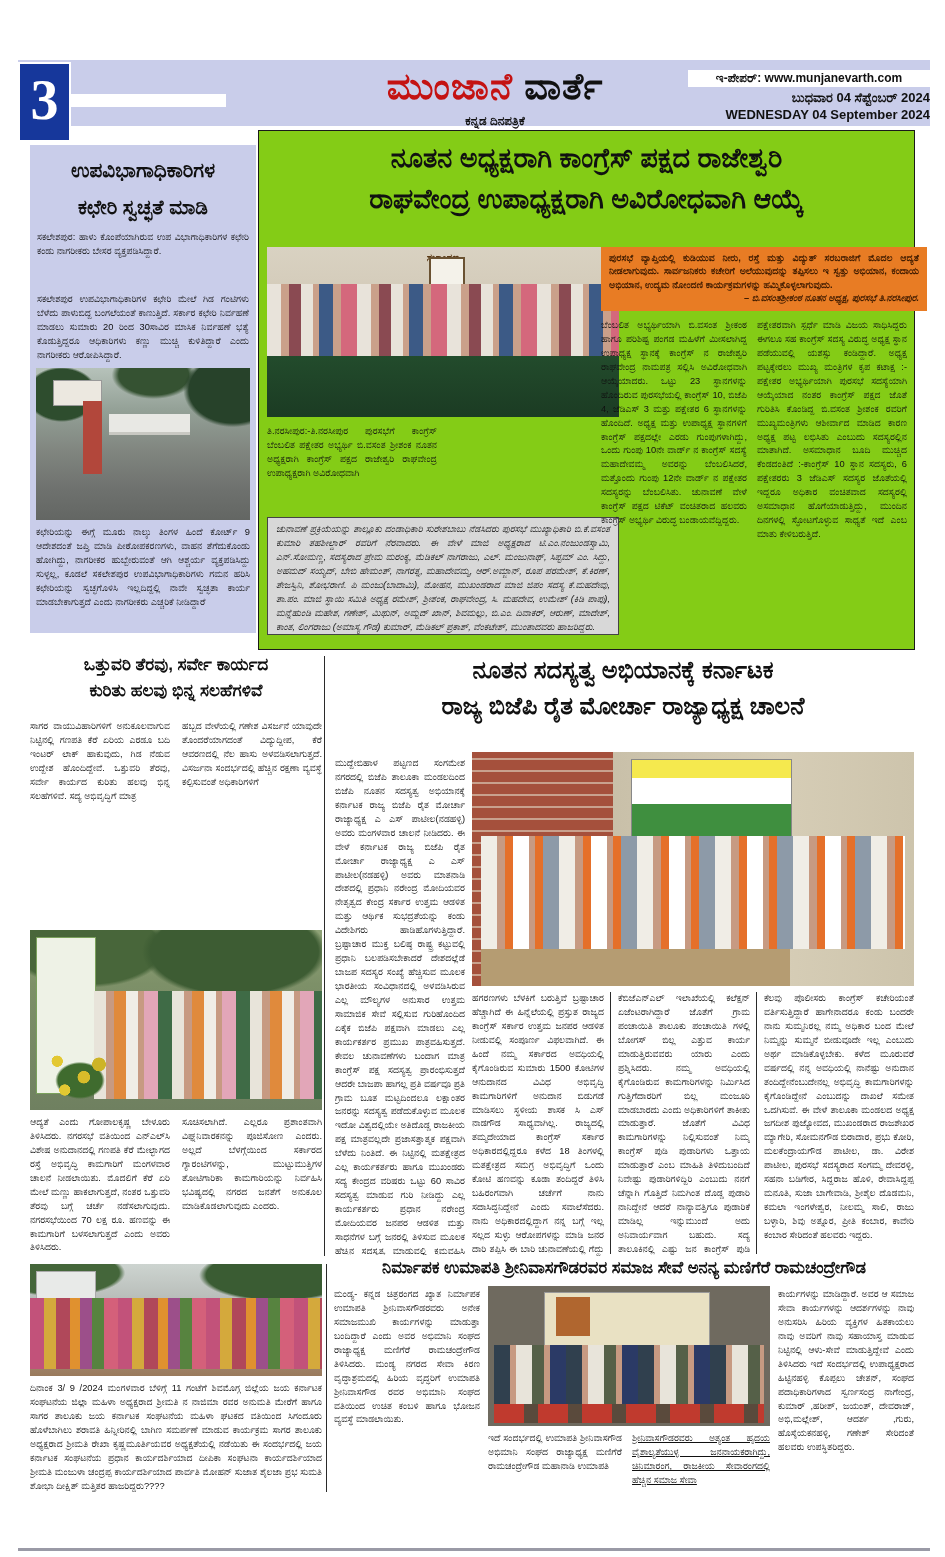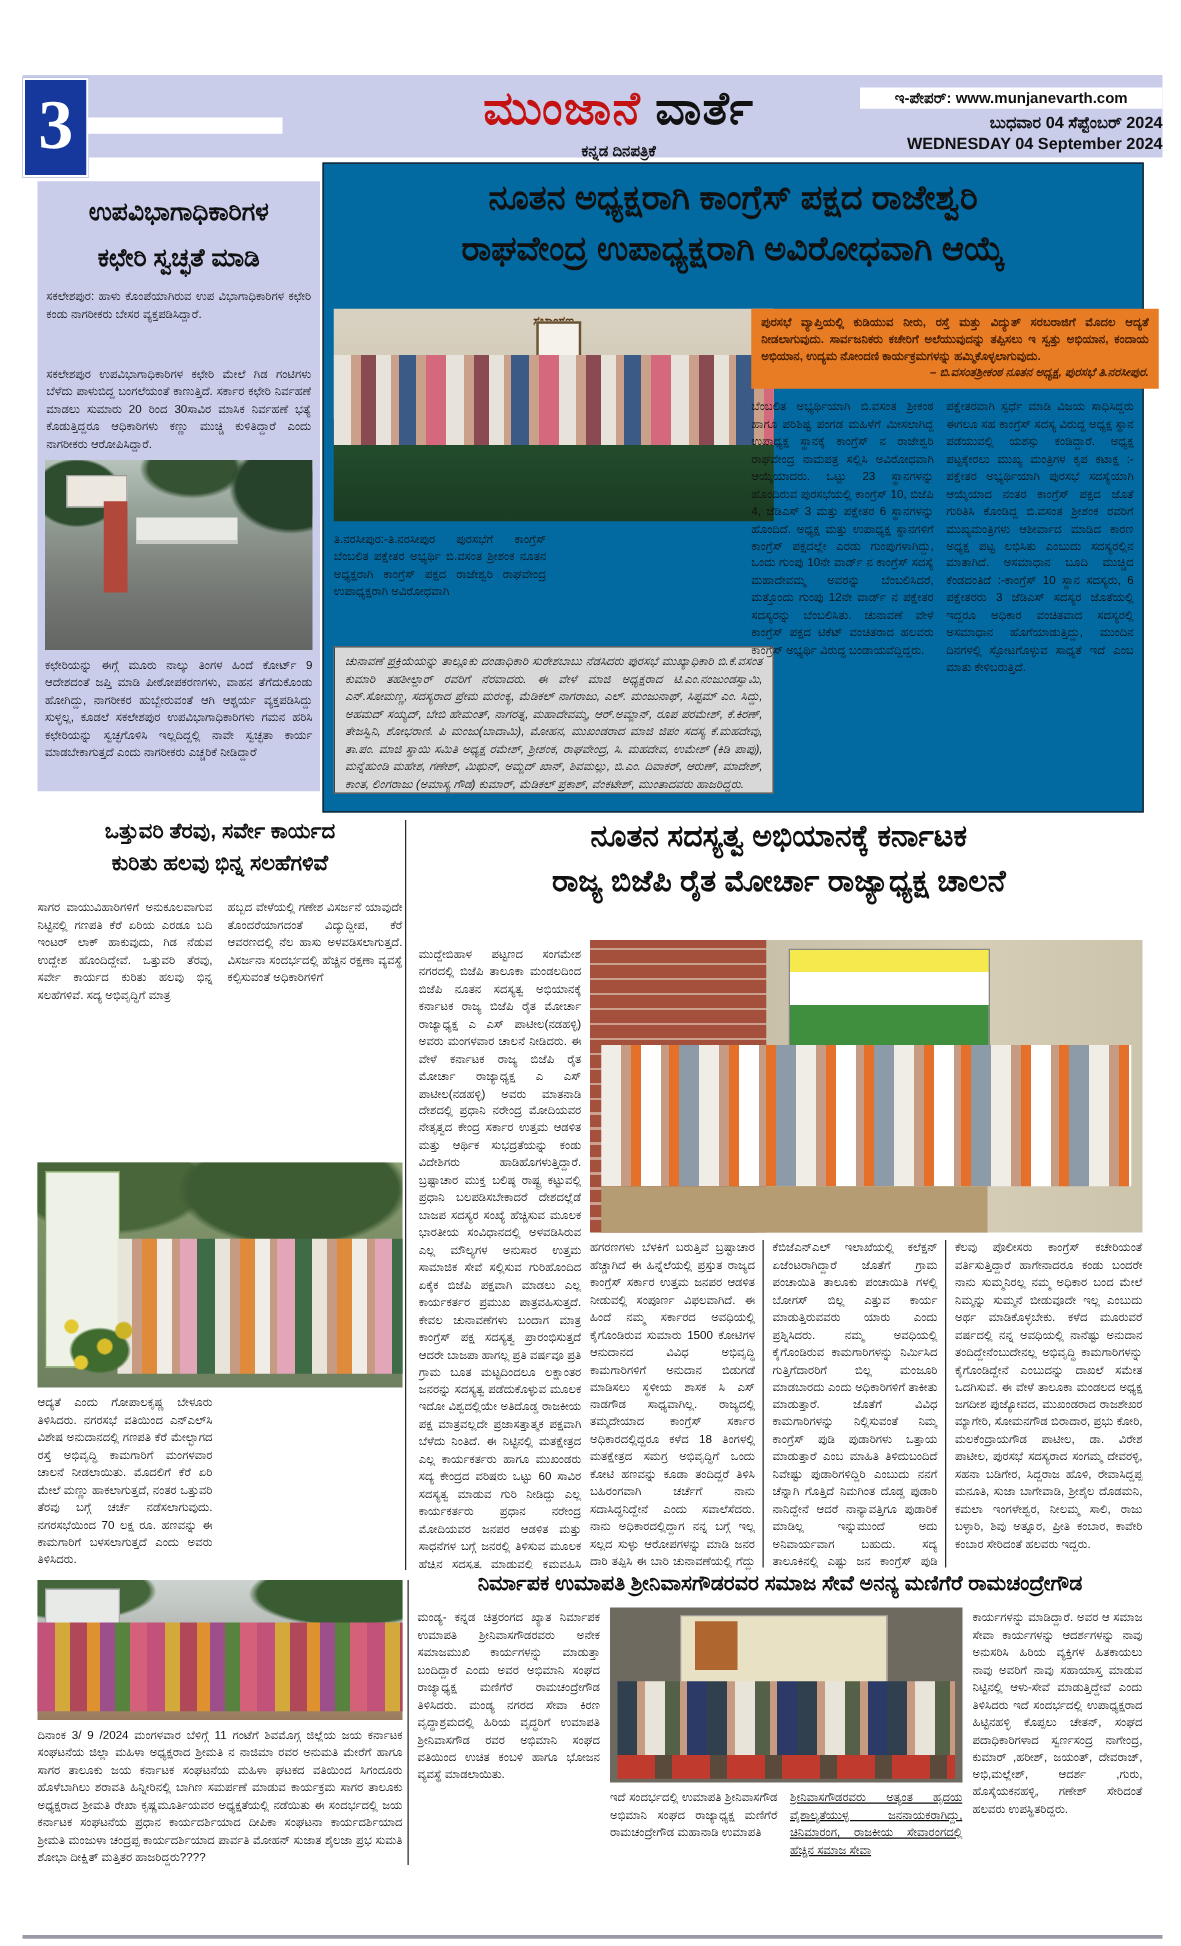--- a/index.html
+++ b/index.html
@@ -31,21 +31,21 @@
   .photo-office{left:36px;top:368px;width:214px;height:152px;
      background:linear-gradient(180deg,#b6c2ba 0%,#93a096 28%,#80857f 55%,#6e716e 80%,#636663 100%);}
   .po-tree{left:0;top:0;width:100%;height:58%;
      background:radial-gradient(ellipse 60px 46px at 12% 30%,#2e4d2e 55%,rgba(0,0,0,0) 60%),
                 radial-gradient(ellipse 80px 60px at 92% 25%,#27422a 55%,rgba(0,0,0,0) 62%),
                 radial-gradient(ellipse 70px 40px at 55% 8%,#355232 50%,rgba(0,0,0,0) 60%);}
   .po-pillar{left:22%;top:22%;width:9%;height:48%;background:#b2473b;}
   .po-canopy{left:34%;top:30%;width:38%;height:12%;background:#e8e8e4;border-bottom:3px solid #c8c8c2;}
   .po-sign{left:8%;top:8%;width:22%;height:16%;background:#ece8e0;border:1px solid #999;}
   
-  .main-art{left:258px;top:130px;width:655px;height:518px;border:1.5px solid #1a1a1a;background:#0369a1;}
+  .main-art{left:258px;top:130px;width:655px;height:518px;border:1.5px solid #1a1a1a;background:#84cc16;}
   .main-art .h1{font-size:27px;margin-top:12px;}
   .main-art .h2{font-size:27px;margin-top:10px;}
   .photo-main{left:8px;top:116px;width:352px;height:170px;
      background:linear-gradient(180deg,#d9d2c2 0%,#cfc5b2 52%,#25512f 52%,#1b3b23 100%);}
   .pm-sign{left:34%;top:3%;width:32%;text-align:center;font-size:10px;font-weight:bold;color:#5a3a17;}
   .pm-people{left:0;top:22%;width:100%;height:42%;
      background:repeating-linear-gradient(90deg,#e8e3da 0 14px,#caa08a 14px 22px,#8a4a52 22px 34px,
        #e8e3da 34px 46px,#caa08a 46px 52px,#3c5a86 52px 66px,#caa08a 66px 74px,#d4687c 74px 90px);}
   .pm-frame{left:46%;top:6%;width:9%;height:26%;background:#f4f2ea;border:2px solid #6a5232;}
   .cap1{left:8px;top:294px;width:170px;height:86px;}
@@ -187,20 +187,21 @@
     <div class="hl h2">ಕುರಿತು ಹಲವು ಭಿನ್ನ ಸಲಹೆಗಳಿವೆ</div>
   </div>
   <div class="abs ecolA body-txt">ಸಾಗರ ವಾಯುವಿಹಾರಿಗಳಿಗೆ ಅನುಕೂಲವಾಗುವ ನಿಟ್ಟಿನಲ್ಲಿ ಗಣಪತಿ ಕೆರೆ ಏರಿಯ ಎರಡೂ ಬದಿ ಇಂಟರ್ ಲಾಕ್ ಹಾಕುವುದು, ಗಿಡ ನೆಡುವ ಉದ್ದೇಶ ಹೊಂದಿದ್ದೇವೆ. ಒತ್ತುವರಿ ತೆರವು, ಸರ್ವೇ ಕಾರ್ಯದ ಕುರಿತು ಹಲವು ಭಿನ್ನ ಸಲಹೆಗಳಿವೆ. ಸದ್ಯ ಅಭಿವೃದ್ಧಿಗೆ ಮಾತ್ರ</div>
   <div class="abs ecolB body-txt">ಹಬ್ಬದ ವೇಳೆಯಲ್ಲಿ ಗಣೇಶ ವಿಸರ್ಜನೆ ಯಾವುದೇ ತೊಂದರೆಯಾಗದಂತೆ ವಿದ್ಯುದ್ದೀಪ, ಕೆರೆ ಆವರಣದಲ್ಲಿ ನೆಲ ಹಾಸು ಅಳವಡಿಸಲಾಗುತ್ತದೆ. ವಿಸರ್ಜನಾ ಸಂದರ್ಭದಲ್ಲಿ ಹೆಚ್ಚಿನ ರಕ್ಷಣಾ ವ್ಯವಸ್ಥೆ ಕಲ್ಪಿಸುವಂತೆ ಅಧಿಕಾರಿಗಳಿಗೆ</div>
   <div class="abs photo-enc">
     <div class="abs pe-banner"></div>
     <div class="abs pe-crowd"></div>
     <div class="abs pe-garland"></div>
   </div>
   <div class="abs ecolC body-txt">ಆದ್ಯತೆ ಎಂದು ಗೋಪಾಲಕೃಷ್ಣ ಬೇಳೂರು ತಿಳಿಸಿದರು. ನಗರಸಭೆ ವತಿಯಿಂದ ಎನ್‌ಎಲ್‌ಸಿ ವಿಶೇಷ ಅನುದಾನದಲ್ಲಿ ಗಣಪತಿ ಕೆರೆ ಮೇಲ್ಭಾಗದ ರಸ್ತೆ ಅಭಿವೃದ್ಧಿ ಕಾಮಗಾರಿಗೆ ಮಂಗಳವಾರ ಚಾಲನೆ ನೀಡಲಾಯಿತು. ಮೊದಲಿಗೆ ಕೆರೆ ಏರಿ ಮೇಲೆ ಮಣ್ಣು ಹಾಕಲಾಗುತ್ತದೆ, ನಂತರ ಒತ್ತುವರಿ ತೆರವು ಬಗ್ಗೆ ಚರ್ಚೆ ನಡೆಸಲಾಗುವುದು. ನಗರಸಭೆಯಿಂದ 70 ಲಕ್ಷ ರೂ. ಹಣವನ್ನು ಈ ಕಾಮಗಾರಿಗೆ ಬಳಸಲಾಗುತ್ತದೆ ಎಂದು ಅವರು ತಿಳಿಸಿದರು.</div>
+  <div class="abs ecolD body-txt">ಸೂಚಿಸಲಾಗಿದೆ. ಎಲ್ಲರೂ ಪ್ರಶಾಂತವಾಗಿ ವಿಘ್ನನಿವಾರಕನನ್ನು ಪೂಜಿಸೋಣ ಎಂದರು. ಅಲ್ಲದೆ ಬೆಳಗ್ಗೆಯಿಂದ ಸರ್ಕಾರದ ಗ್ಯಾರಂಟಿಗಳನ್ನು, ಮುಟ್ಟುಮುತ್ತಿಗಳ ತೋಟಿಗಾರಿಕಾ ಕಾಮಗಾರಿಯನ್ನು ನಿರ್ವಹಿಸಿ ಭವಿಷ್ಯದಲ್ಲಿ ನಗರದ ಜನತೆಗೆ ಅನುಕೂಲ ಮಾಡಿಕೊಡಲಾಗುವುದು ಎಂದರು.</div>
 
   <div class="abs rule-v mid-rule"></div>
 
   <div class="abs bjp-h">
     <div class="hl h1">ನೂತನ ಸದಸ್ಯತ್ವ ಅಭಿಯಾನಕ್ಕೆ ಕರ್ನಾಟಕ</div>
     <div class="hl h2">ರಾಜ್ಯ ಬಿಜೆಪಿ ರೈತ ಮೋರ್ಚಾ ರಾಜ್ಯಾಧ್ಯಕ್ಷ ಚಾಲನೆ</div>
   </div>
   <div class="abs bcol1 body-txt">ಮುದ್ದೇಬಿಹಾಳ ಪಟ್ಟಣದ ಸಂಗಮೇಶ ನಗರದಲ್ಲಿ ಬಿಜೆಪಿ ತಾಲೂಕಾ ಮಂಡಲದಿಂದ ಬಿಜೆಪಿ ನೂತನ ಸದಸ್ಯತ್ವ ಅಭಿಯಾನಕ್ಕೆ ಕರ್ನಾಟಕ ರಾಜ್ಯ ಬಿಜೆಪಿ ರೈತ ಮೋರ್ಚಾ ರಾಜ್ಯಾಧ್ಯಕ್ಷ ಎ ಎಸ್ ಪಾಟೀಲ(ನಡಹಳ್ಳಿ) ಅವರು ಮಂಗಳವಾರ ಚಾಲನೆ ನೀಡಿದರು. ಈ ವೇಳೆ ಕರ್ನಾಟಕ ರಾಜ್ಯ ಬಿಜೆಪಿ ರೈತ ಮೋರ್ಚಾ ರಾಜ್ಯಾಧ್ಯಕ್ಷ ಎ ಎಸ್ ಪಾಟೀಲ(ನಡಹಳ್ಳಿ) ಅವರು ಮಾತನಾಡಿ ದೇಶದಲ್ಲಿ ಪ್ರಧಾನಿ ನರೇಂದ್ರ ಮೋದಿಯವರ ನೇತೃತ್ವದ ಕೇಂದ್ರ ಸರ್ಕಾರ ಉತ್ತಮ ಆಡಳಿತ ಮತ್ತು ಆರ್ಥಿಕ ಸುಭದ್ರತೆಯನ್ನು ಕಂಡು ವಿದೇಶಿಗರು ಹಾಡಿಹೊಗಳುತ್ತಿದ್ದಾರೆ. ಬ್ರಷ್ಟಾಚಾರ ಮುಕ್ತ ಬಲಿಷ್ಠ ರಾಷ್ಟ್ರ ಕಟ್ಟುವಲ್ಲಿ ಪ್ರಧಾನಿ ಬಲಪಡಿಸಬೇಕಾದರೆ ದೇಶದಲ್ಲೆಡೆ ಬಾಜಪ ಸದಸ್ಯರ ಸಂಖ್ಯೆ ಹೆಚ್ಚಿಸುವ ಮೂಲಕ ಭಾರತೀಯ ಸಂವಿಧಾನದಲ್ಲಿ ಅಳವಡಿಸಿರುವ ಎಲ್ಲ ಮೌಲ್ಯಗಳ ಅನುಸಾರ ಉತ್ತಮ ಸಾಮಾಜಿಕ ಸೇವೆ ಸಲ್ಲಿಸುವ ಗುರಿಹೊಂದಿದ ಏಕೈಕ ಬಿಜೆಪಿ ಪಕ್ಷವಾಗಿ ಮಾಡಲು ಎಲ್ಲ ಕಾರ್ಯಕರ್ತರ ಪ್ರಮುಖ ಪಾತ್ರವಹಿಸುತ್ತದೆ. ಕೇವಲ ಚುನಾವಣೆಗಳು ಬಂದಾಗ ಮಾತ್ರ ಕಾಂಗ್ರೆಸ್ ಪಕ್ಷ ಸದಸ್ಯತ್ವ ಪ್ರಾರಂಭಿಸುತ್ತದೆ ಆದರೇ ಬಾಜಪಾ ಹಾಗಲ್ಲ ಪ್ರತಿ ವರ್ಷವೂ ಪ್ರತಿ ಗ್ರಾಮ ಬೂತ ಮಟ್ಟದಿಂದಲೂ ಲಕ್ಷಾಂತರ ಜನರನ್ನು ಸದಸ್ಯತ್ವ ಪಡೆದುಕೊಳ್ಳುವ ಮೂಲಕ ಇದೋ ವಿಶ್ವದಲ್ಲಿಯೇ ಅತಿದೊಡ್ಡ ರಾಜಕೀಯ ಪಕ್ಷ ಮಾತ್ರವಲ್ಲದೇ ಪ್ರಜಾಸತ್ತಾತ್ಮಕ ಪಕ್ಷವಾಗಿ ಬೆಳೆದು ನಿಂತಿದೆ. ಈ ನಿಟ್ಟಿನಲ್ಲಿ ಮತಕ್ಷೇತ್ರದ ಎಲ್ಲ ಕಾರ್ಯಕರ್ತರು ಹಾಗೂ ಮುಖಂಡರು ಸದ್ಯ ಕೇಂದ್ರದ ವರಿಷರು ಒಟ್ಟು 60 ಸಾವಿರ ಸದಸ್ಯತ್ವ ಮಾಡುವ ಗುರಿ ನೀಡಿದ್ದು ಎಲ್ಲ ಕಾರ್ಯಕರ್ತರು ಪ್ರಧಾನ ನರೇಂದ್ರ ಮೋದಿಯವರ ಜನಪರ ಆಡಳಿತ ಮತ್ತು ಸಾಧನೆಗಳ ಬಗ್ಗೆ ಜನರಲ್ಲಿ ತಿಳಿಸುವ ಮೂಲಕ ಹೆಚ್ಚಿನ ಸದಸ್ಯತ್ವ ಮಾಡುವಲ್ಲಿ ಕ್ರಮವಹಿಸಿ ಎಂದರು. ರಾಜ್ಯದಲ್ಲಿ ಕಾಂಗ್ರೆಸ್ ಸರ್ಕಾರದ ಒಂದಲ್ಲ ಒಂದು ರೀತಿಯ ದಿನಕ್ಕೊಂದು</div>
   <div class="abs photo-bjp">
     <div class="abs pb-brick"></div>

